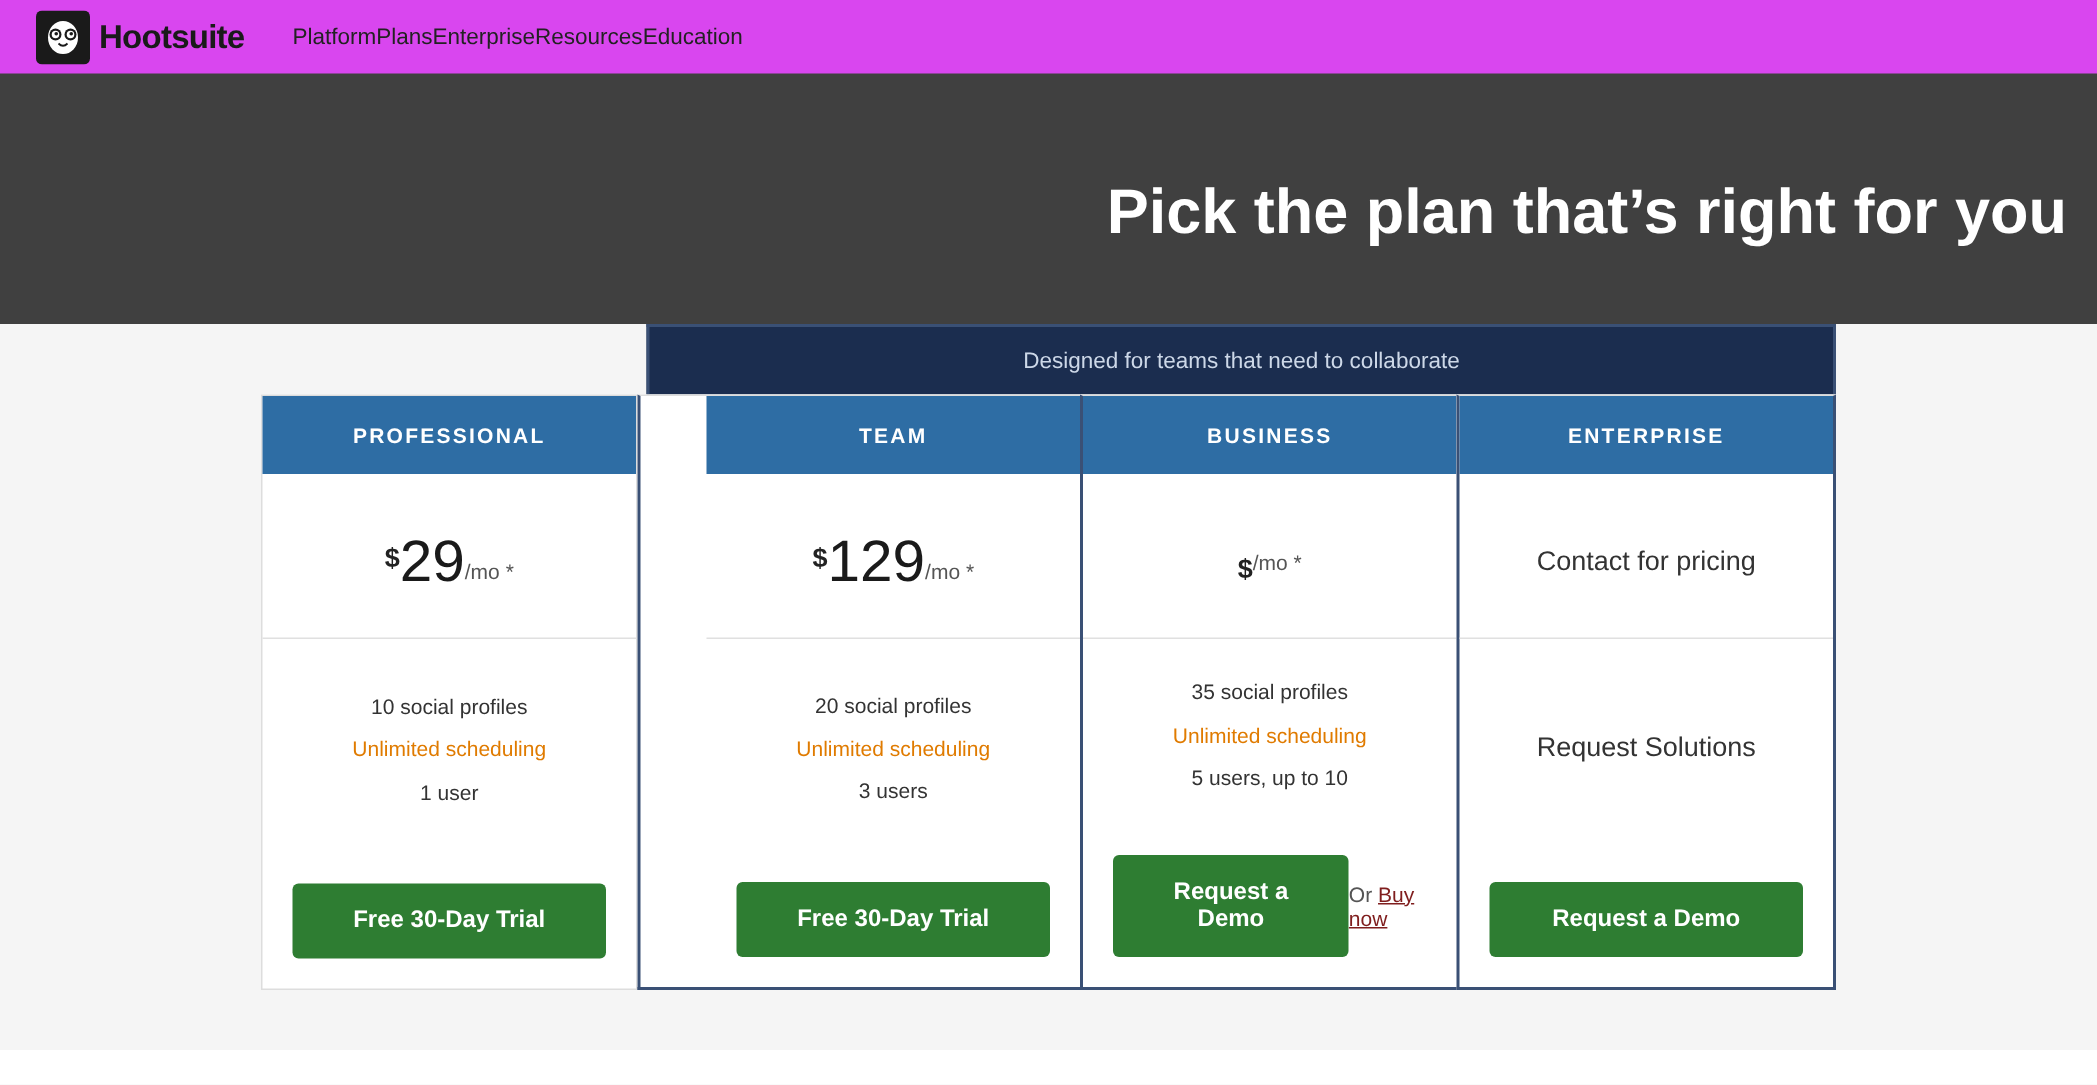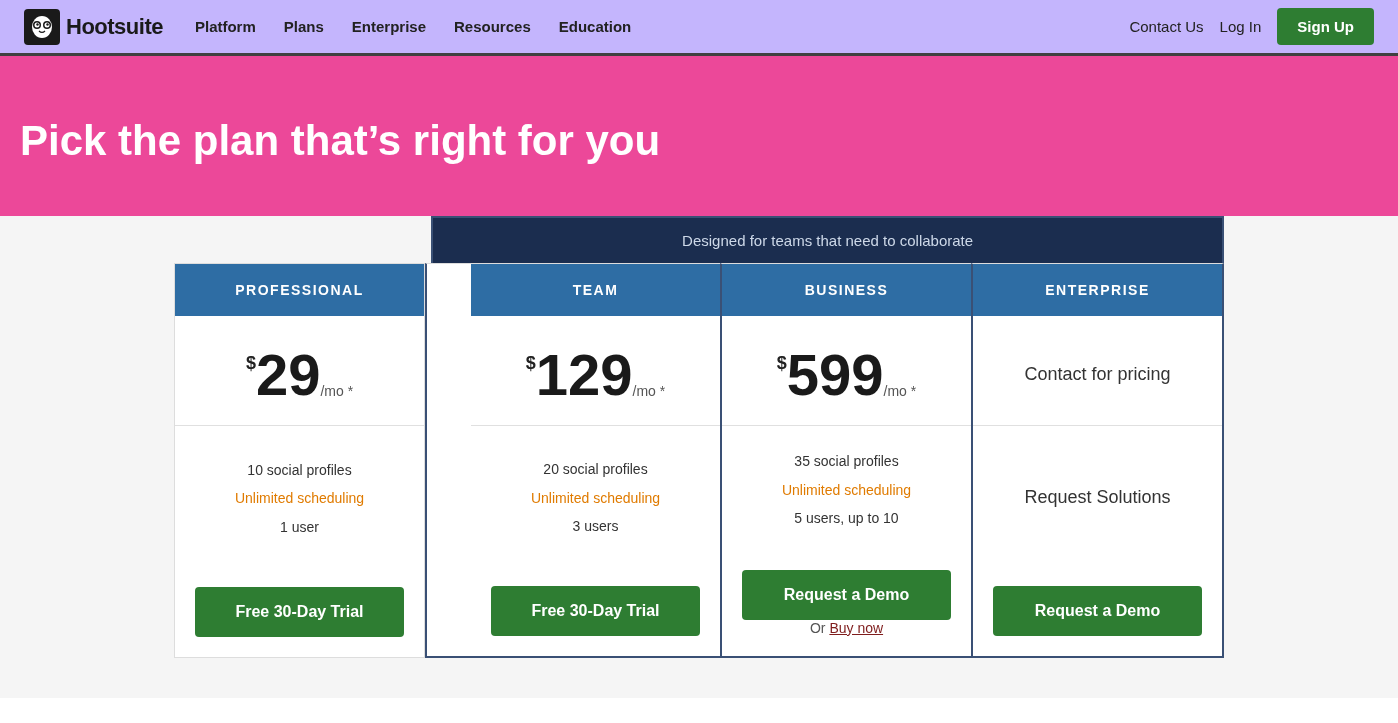--- a/index.html
+++ b/index.html
@@ -2,49 +2,49 @@
 <html><head>
   <meta charset="utf-8">
   <style>
     * { box-sizing: border-box; margin: 0; padding: 0; }
     body { font-family: 'Helvetica Neue', Arial, sans-serif; background: #fff; }
 
     
     nav {
       display: flex; align-items: center;
       padding: 0 24px; height: 56px;
-      background: #c4b5fd;
-      border-bottom: 3px solid #404040;
+      background: #d946ef;
+      border-bottom: 7px solid #404040;
       position: relative; z-index: 10;
     }
     .nav-logo { display: flex; align-items: center; margin-right: 32px; }
     .logo-owl {
       width: 36px; height: 36px; margin-right: 6px;
     }
     .logo-text {
       font-size: 22px; font-weight: 700; color: #1a1a1a; letter-spacing: -0.5px;
     }
-    .nav-links { display: flex; gap: 28px; flex: 1; font-weight: bold; }
+    .nav-links { display: flex; flex: 1; }
     .nav-link {
       font-size: 15px; color: #222; text-decoration: none; cursor: pointer;
     }
     .nav-right { display: flex; align-items: center; gap: 16px; }
     .nav-contact { font-size: 15px; color: #222; cursor: pointer; }
     .nav-login { font-size: 15px; color: #222; cursor: pointer; }
     .nav-signup {
       background: #2e7d32; color: #fff;
       border: none; border-radius: 4px;
       padding: 10px 20px; font-size: 15px; font-weight: 700;
       cursor: pointer;
     }
 
     
     .hero {
-      background: #ec4899;
-      text-align: left;
+      background: #404040;
+      text-align: right;
       padding: 60px 20px 50px;
     }
     .hero-title {
       color: #fff;
       font-size: 42px;
       font-weight: 800;
       line-height: 1.2;
     }
 
     
@@ -121,22 +121,22 @@
     }
 
     .price-dollar {
       font-size: 18px;
       font-weight: 600;
       color: #222;
       margin-top: 8px;
     }
 
     .price-amount {
-      font-size: 58px;
-      font-weight: 700;
+      font-size: 39px;
+      font-weight: 400;
       color: #1a1a1a;
       line-height: 1;
     }
 
     .price-period {
       font-size: 14px;
       color: #555;
       align-self: flex-end;
       margin-bottom: 6px;
     }
@@ -168,21 +168,21 @@
     }
 
     .feature-highlight {
       color: #e07b00;
       cursor: pointer;
     }
 
     .card-cta {
       padding: 16px 20px 20px;
       display: flex;
-      flex-direction: column;
+      flex-direction: row;
       align-items: center;
     }
 
     .btn-trial {
       background: #2e7d32;
       color: #fff;
       border: none;
       border-radius: 4px;
       padding: 16px;
       width: 100%;
@@ -254,25 +254,20 @@
   </div>
 
   <div class="nav-links">
     <a class="nav-link">Platform</a>
     <a class="nav-link">Plans</a>
     <a class="nav-link">Enterprise</a>
     <a class="nav-link">Resources</a>
     <a class="nav-link">Education</a>
   </div>
 
-  <div class="nav-right">
-    <span class="nav-contact">Contact Us</span>
-    <span class="nav-login">Log In</span>
-    <button class="nav-signup">Sign Up</button>
-  </div>
 </nav>
 
 <div class="hero">
   <h1 class="hero-title">Pick the plan that’s right for you</h1>
 </div>
 
 <div class="pricing-section">
 
   <div class="team-banner-wrapper">
     <div class="team-banner">Designed for teams that need to collaborate</div>
@@ -316,21 +311,20 @@
       <div class="card-cta">
         <button class="btn-trial">Free 30-Day Trial</button>
       </div>
     </div>
 
     <div class="card business">
       <div class="card-header">BUSINESS</div>
       <div class="card-price-area">
         <div class="price-line">
           <span class="price-dollar">$</span>
-          <span class="price-amount">599</span>
           <span class="price-period">/mo *</span>
         </div>
       </div>
       <div class="card-features">
         <div class="feature-line">35 social profiles</div>
         <div class="feature-line feature-highlight">Unlimited scheduling</div>
         <div class="feature-line">5 users, up to 10</div>
       </div>
       <div class="card-cta">
         <button class="btn-demo">Request a Demo</button>

